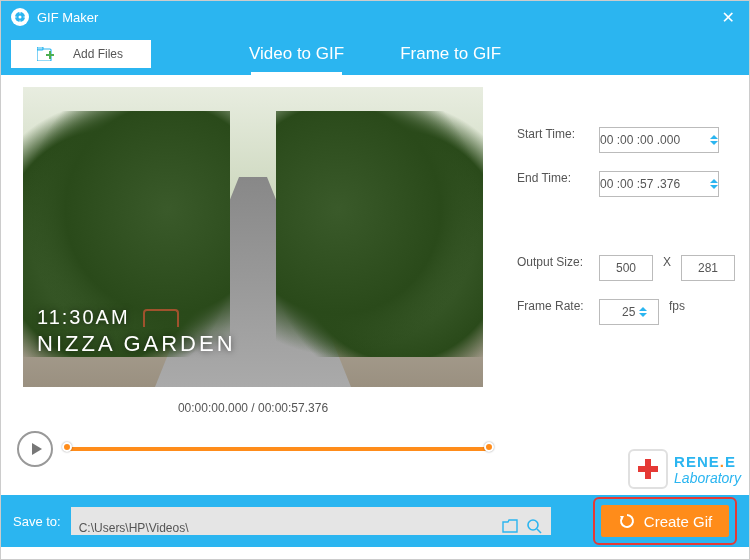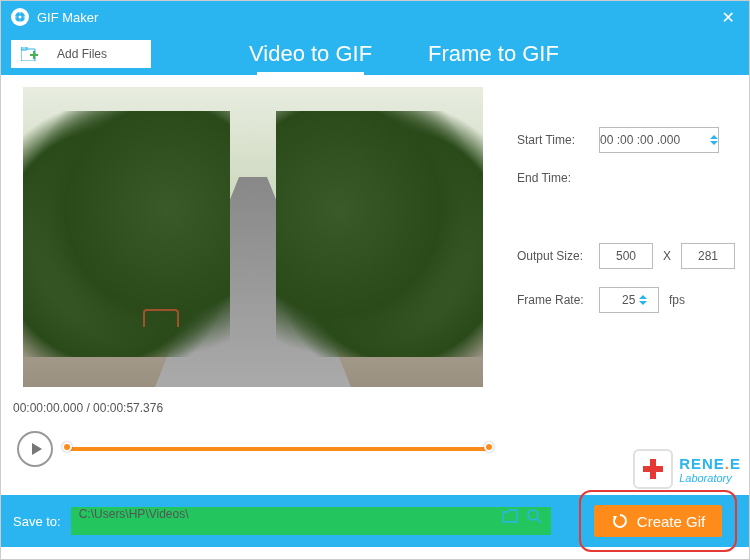--- a/index.html
+++ b/index.html
@@ -3,72 +3,72 @@
 <meta charset="utf-8">
 <style>
 *{box-sizing:border-box;margin:0;padding:0;font-family:"Segoe UI",Arial,sans-serif}
 body{background:#f5f5f5;width:750px;height:560px;overflow:hidden}
 .window{width:750px;height:560px;background:#fff;border:1px solid #ccc}
 .titlebar{height:32px;background:#2BB5F0;display:flex;align-items:center;padding:0 10px;color:#fff;font-size:13px;font-weight:500}
 .titlebar .app-icon{width:18px;height:18px;border-radius:50%;background:#fff;margin-right:8px;display:flex;align-items:center;justify-content:center}
 .titlebar .app-icon svg{width:12px;height:12px}
 .titlebar .close{margin-left:auto;font-size:16px;cursor:pointer;padding:0 4px}
 .toolbar{height:42px;background:#2BB5F0;display:flex;align-items:center;padding:0 10px}
-.add-files{background:#fff;border:none;height:28px;width:140px;display:flex;align-items:center;padding:0 10px;font-size:12px;color:#555;cursor:pointer}
+.add-files{background:#fff;border:none;height:28px;width:140px;display:flex;align-items:center;padding:0 26px;font-size:12px;color:#555;cursor:pointer}
 .add-files .plus-icon{width:18px;height:14px;margin-right:18px;display:inline-block}
 .tabs{display:flex;margin-left:70px;height:100%}
-.tab{padding:0 28px;display:flex;align-items:center;color:#fff;font-size:22px;cursor:pointer;position:relative}
+.tab{padding:0 28px;display:flex;align-items:center;color:#fff;font-size:17px;cursor:pointer;position:relative}
 .tab.active::after{content:"";position:absolute;bottom:0;left:20%;right:20%;height:3px;background:#fff}
 .main{display:flex;height:420px;padding:12px 12px 6px 12px}
 .preview-pane{flex:0 0 480px;display:flex;flex-direction:column}
 .video-frame{width:460px;height:300px;background:#000;margin:0 auto;position:relative;overflow:hidden}
 .scene{position:absolute;inset:0;background:linear-gradient(to bottom,#9ab89a 0%,#6a8a5a 35%,#8a9a7a 50%,#b0a89a 70%,#9a9080 100%)}
 .sky{position:absolute;top:0;left:0;right:0;height:45%;background:linear-gradient(to bottom,#e8ede0 0%,#c8d4b8 100%)}
 .path{position:absolute;bottom:0;left:50%;width:280px;height:70%;background:linear-gradient(to bottom,#888 0%,#aaa 100%);transform:translateX(-50%);clip-path:polygon(45% 0,55% 0,85% 100%,15% 100%)}
 .trees-left{position:absolute;left:0;top:8%;width:45%;height:82%;background:radial-gradient(ellipse at 70% 40%,#3a5a2a 0%,#2a4a1a 50%,transparent 70%),radial-gradient(ellipse at 40% 55%,#4a6a3a 0%,#2a4a1a 60%,transparent 75%)}
 .trees-right{position:absolute;right:0;top:8%;width:45%;height:82%;background:radial-gradient(ellipse at 30% 40%,#3a5a2a 0%,#2a4a1a 50%,transparent 70%),radial-gradient(ellipse at 60% 55%,#4a6a3a 0%,#2a4a1a 60%,transparent 75%)}
 .bench{position:absolute;bottom:20%;left:26%;width:36px;height:18px;border:2px solid #a0522d;border-bottom:none;border-radius:4px 4px 0 0}
 .overlay-text{position:absolute;bottom:30px;left:14px;color:#fff;font-family:Georgia,serif;text-shadow:0 0 6px rgba(0,0,0,.6)}
 .overlay-time{font-size:20px;letter-spacing:2px;margin-bottom:2px}
 .overlay-place{font-size:22px;letter-spacing:3px}
-.time-display{text-align:left;font-size:12px;color:#555;margin-top:14px}
+.time-display{text-align:center;font-size:12px;color:#555;margin-top:14px}
 .controls{display:flex;align-items:center;margin-top:16px;padding:0 4px}
 .play-btn{width:36px;height:36px;border-radius:50%;border:2px solid #999;background:#fff;display:flex;align-items:center;justify-content:center;cursor:pointer;flex-shrink:0}
 .play-btn svg{margin-left:3px}
 .slider-track{flex:1;height:4px;background:#FF8C1A;margin-left:14px;position:relative}
 .slider-thumb{position:absolute;width:10px;height:10px;border-radius:50%;background:#FF8C1A;border:2px solid #fff;box-shadow:0 0 2px rgba(0,0,0,.4)}
 .slider-thumb.start{left:-5px;top:-5px}
 .slider-thumb.end{right:-5px;top:-5px}
 .settings-pane{flex:1;padding:40px 16px 0 24px;position:relative}
-.field-row{display:flex;align-items:center;margin-bottom:18px;font-size:12px;color:#555}
+.field-row{display:flex;align-items:flex-start;margin-bottom:18px;font-size:12px;color:#555}
 .field-label{width:82px}
 .time-input{border:1px solid #bbb;height:26px;width:120px;display:flex;align-items:center;padding:0 0;font-size:12px;color:#555}
 .time-input span{flex:1}
 .spinner{display:flex;flex-direction:column;margin-left:4px}
 .spinner b{width:0;height:0;border-left:4px solid transparent;border-right:4px solid transparent;cursor:pointer}
 .spinner b.up{border-bottom:4px solid #2BB5F0;margin-bottom:2px}
 .spinner b.down{border-top:4px solid #2BB5F0}
 .num-input{border:1px solid #bbb;height:26px;width:54px;text-align:center;font-size:12px;color:#555;display:flex;align-items:center;justify-content:center}
 .x-sep{margin:0 10px;font-size:12px;color:#555}
 .fps-input{border:1px solid #bbb;height:26px;width:60px;display:flex;align-items:center;padding:0 22px;font-size:12px;color:#555}
 .fps-input span{flex:1}
 .unit{margin-left:10px;font-size:12px;color:#555}
 .gap{height:40px}
 .logo{position:absolute;bottom:0px;right:10px;display:flex;align-items:center}
 .logo-badge{width:40px;height:40px;background:#fff;border:2px solid #e0e0e0;border-radius:6px;display:flex;align-items:center;justify-content:center;margin-right:6px}
 .logo-text{display:flex;flex-direction:column;font-family:"Comic Sans MS",cursive}
 .logo-text .ln1{font-size:15px;color:#2BB5F0;font-weight:bold;letter-spacing:1px}
 .logo-text .ln1 .dot{color:#FF8C1A}
-.logo-text .ln2{font-size:11px;color:#2BB5F0;font-style:italic}
+.logo-text .ln2{font-size:14px;color:#2BB5F0;font-style:italic}
 .footer{height:52px;background:#2BB5F0;display:flex;align-items:center;padding:0 12px}
 .save-label{color:#fff;font-size:13px;margin-right:10px}
-.path-input{flex:0 0 480px;height:28px;background:#22c55e;display:flex;align-items:flex-start;padding:0 8px;font-size:12px;color:#555}
+.path-input{flex:0 0 480px;height:28px;background:#e5e5e5;display:flex;align-items:flex-end;padding:0 8px;font-size:12px;color:#555}
 .path-input span{flex:1}
 .folder-icon,.search-icon{width:18px;height:18px;margin-left:6px;cursor:pointer;display:flex;align-items:center;justify-content:center}
-.create-wrap{margin-left:auto;border:2px solid #E53935;padding:13px;border-radius:12px}
+.create-wrap{margin-left:auto;border:2px solid #E53935;padding:6px;border-radius:6px}
 .create-btn{background:#FF8C1A;border:none;color:#fff;height:32px;width:128px;display:flex;align-items:center;justify-content:center;font-size:15px;cursor:pointer;border-radius:2px}
 .create-btn svg{margin-right:8px}
 </style>
 </head>
 <body>
 
 <div class="window">
   <div class="titlebar">
     <div class="app-icon">
       <svg viewBox="0 0 24 24">
@@ -109,20 +109,24 @@
   <div class="main">
     <div class="preview-pane">
       <div class="video-frame">
         <div class="scene">
           <div class="sky"></div>
           <div class="path"></div>
           <div class="trees-left"></div>
           <div class="trees-right"></div>
           <div class="bench"></div>
         </div>
+        <div class="overlay-text">
+          <div class="overlay-time">11:30AM</div>
+          <div class="overlay-place">NIZZA GARDEN</div>
+        </div>
       </div>
       <div class="time-display">00:00:00.000 / 00:00:57.376</div>
       <div class="controls">
         <div class="play-btn">
           <svg width="14" height="14" viewBox="0 0 14 14">
               <polygon points="2,1 12,7 2,13" fill="#777"></polygon>
             </svg>
         </div>
         <div class="slider-track">
           <div class="slider-thumb start"></div>
@@ -137,20 +141,27 @@
         <div class="time-input">
           <span>00 :00 :00 .000</span>
           <div class="spinner">
               <b class="up"></b>
               <b class="down"></b>
             </div>
         </div>
       </div>
       <div class="field-row">
         <div class="field-label">End Time:</div>
+        <div class="time-input">
+          <span>00 :00 :57 .376</span>
+          <div class="spinner">
+              <b class="up"></b>
+              <b class="down"></b>
+            </div>
+        </div>
       </div>
       <div class="gap"></div>
       <div class="field-row">
         <div class="field-label">Output Size:</div>
         <div class="num-input">500</div>
         <div class="x-sep">X</div>
         <div class="num-input">281</div>
       </div>
       <div class="field-row">
         <div class="field-label">Frame Rate:</div>

